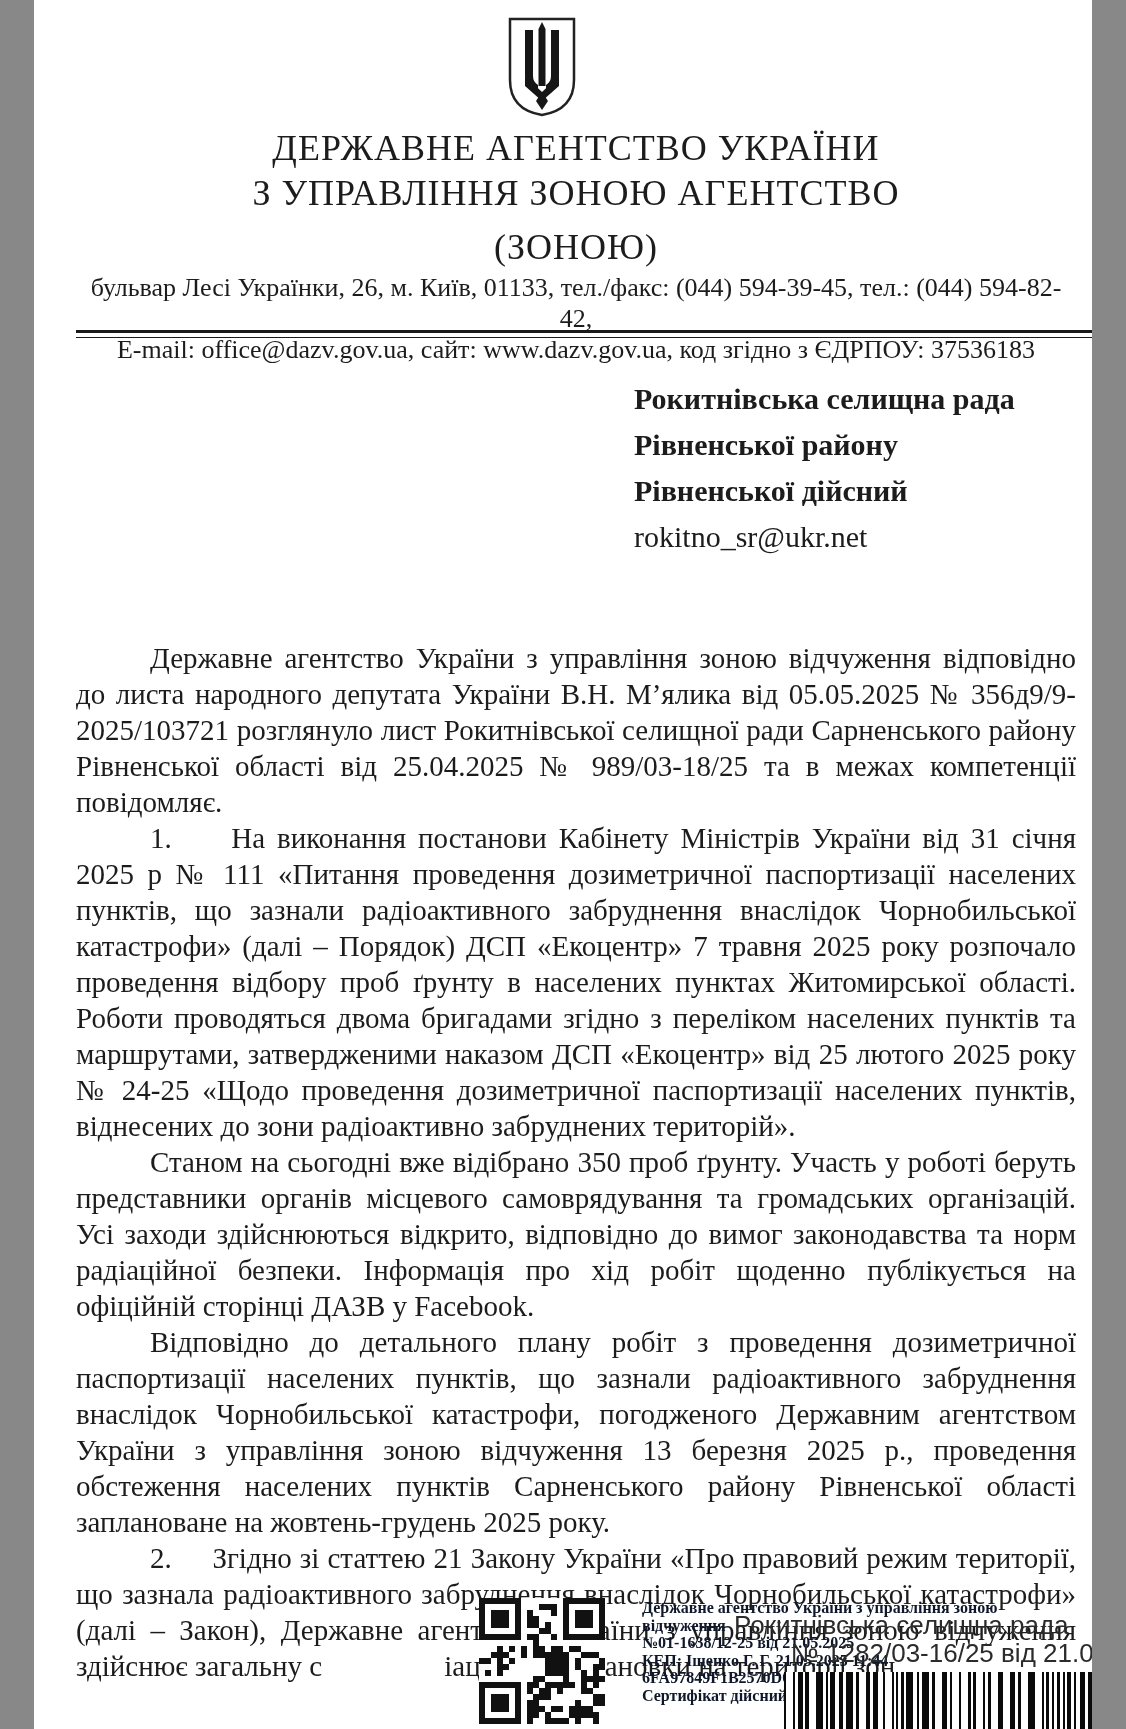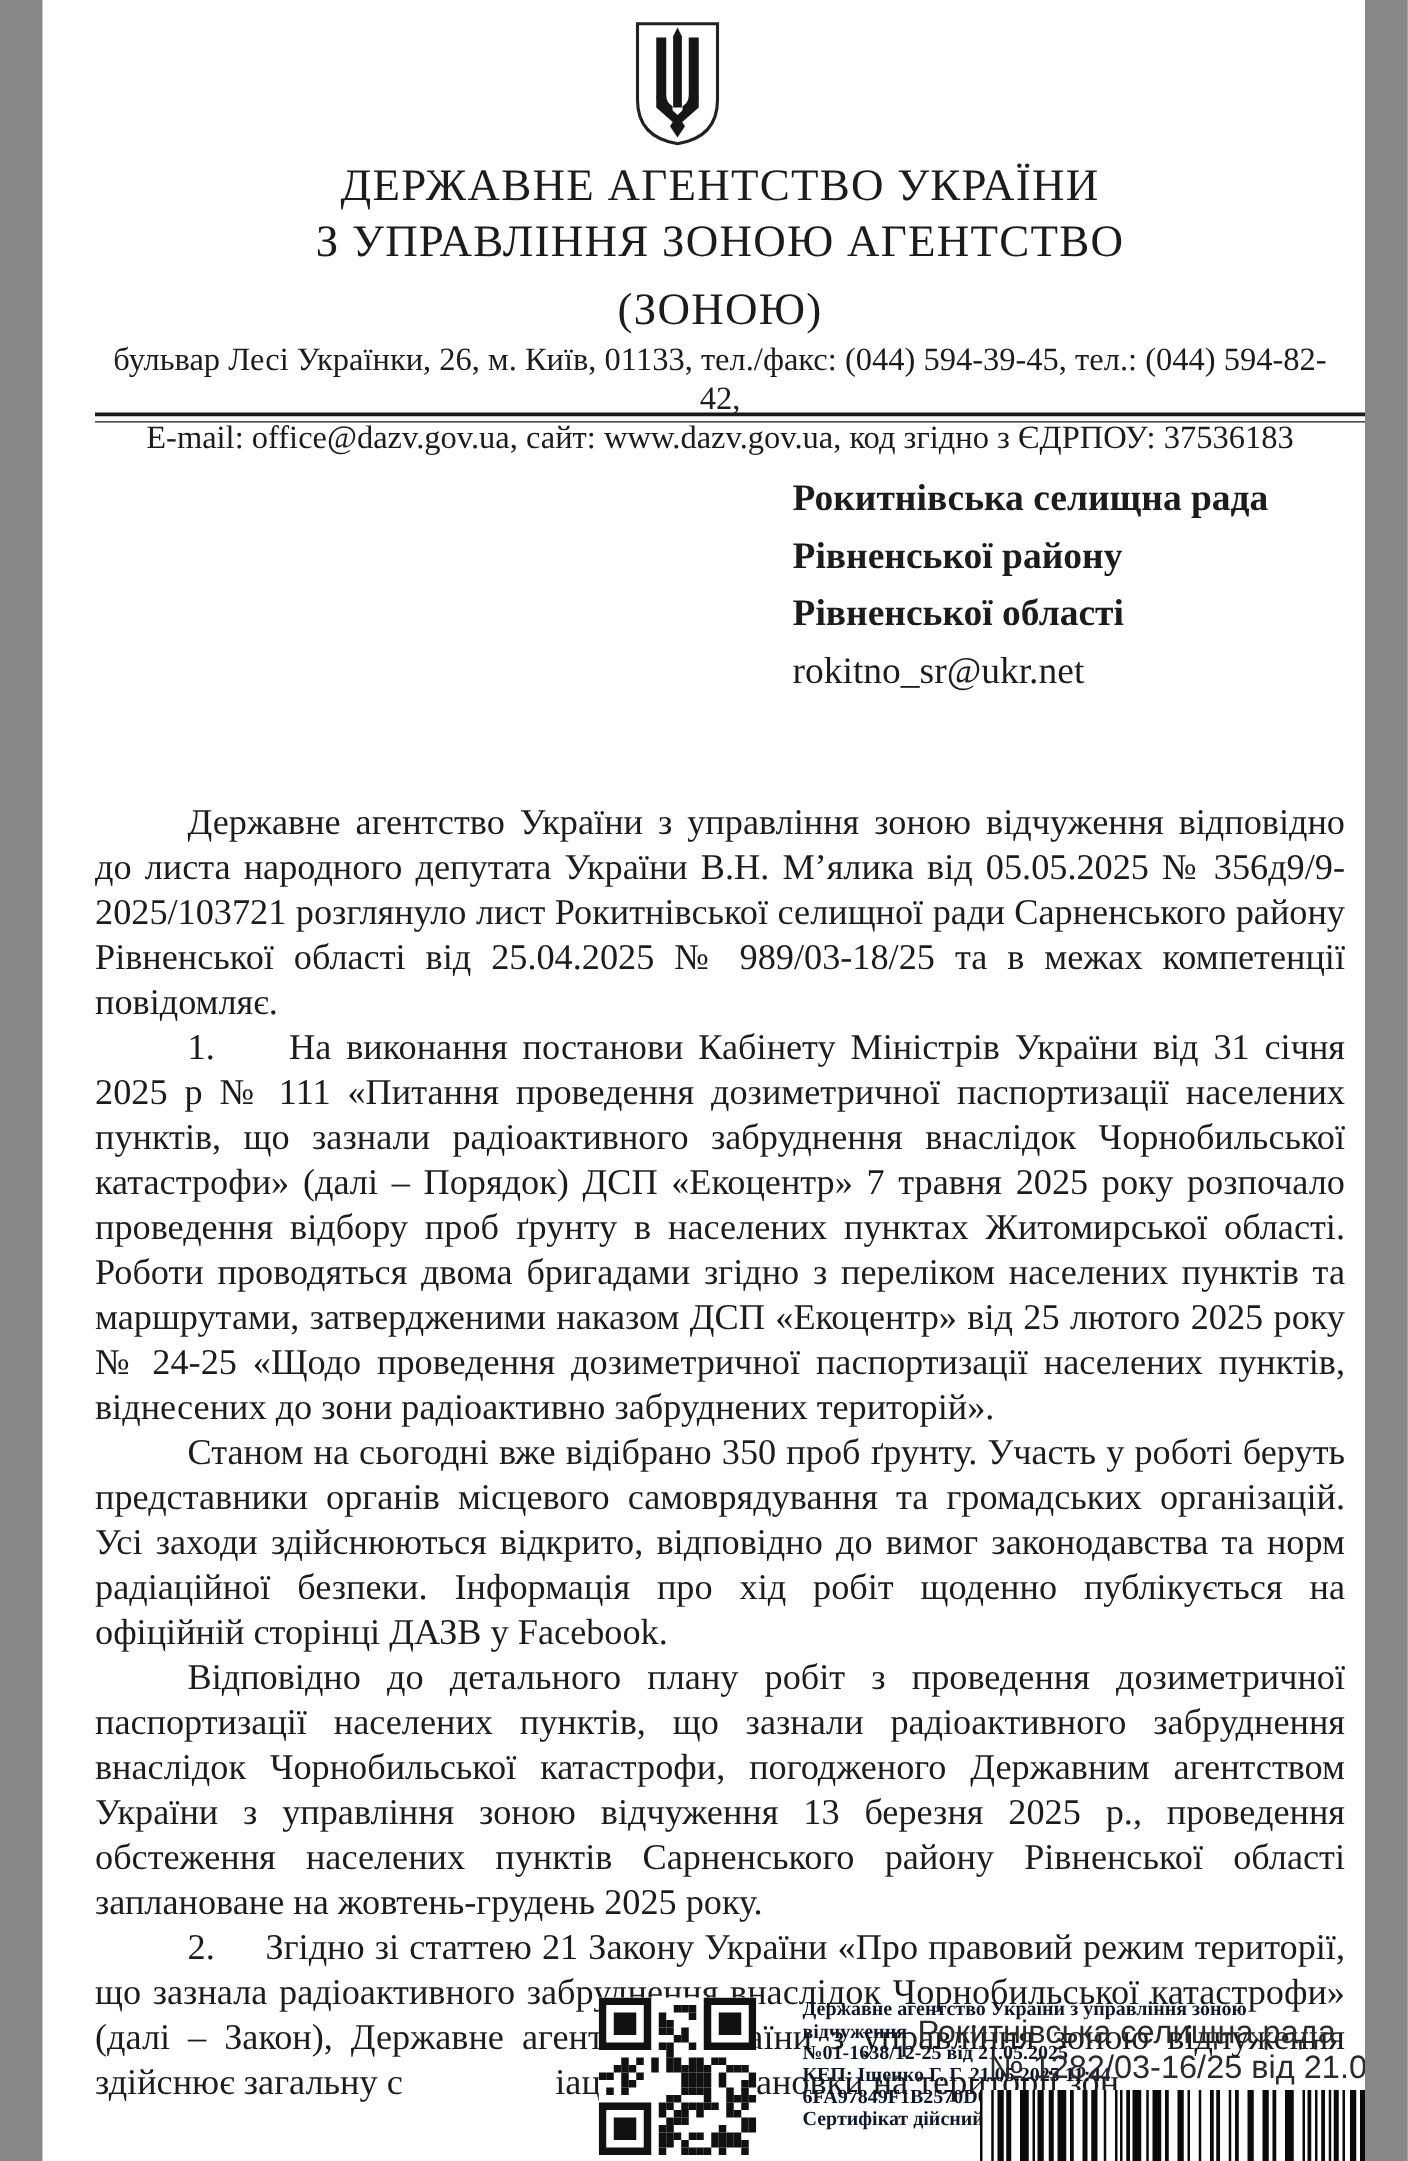--- a/index.html
+++ b/index.html
@@ -97,21 +97,21 @@
   <div class="address">
     <div>бульвар Лесі Українки, 26, м. Київ, 01133, тел./факс: (044) 594-39-45, тел.: (044) 594-82-42,</div>
     <div>E-mail: office@dazv.gov.ua, сайт: www.dazv.gov.ua, код згідно з ЄДРПОУ: 37536183</div>
   </div>
 
   <div class="rule"></div>
 
   <div class="recipient">
     <div class="b">Рокитнівська селищна рада</div>
     <div class="b">Рівненської району</div>
-    <div class="b">Рівненської області</div>
+    <div class="b">Рівненської дійсний</div>
     <div>rokitno_sr@ukr.net</div>
   </div>
 
   <div class="body">
     <p>Державне агентство України з управління зоною відчуження відповідно до листа народного депутата України В.Н. М’ялика від 05.05.2025 № 356д9/9-2025/103721 розглянуло лист Рокитнівської селищної ради Сарненського району Рівненської області від 25.04.2025 № 989/03-18/25 та в межах компетенції повідомляє.</p>
     <p>1.&nbsp;&nbsp;&nbsp;&nbsp;&nbsp;На виконання постанови Кабінету Міністрів України від 31 січня 2025 р № 111 «Питання проведення дозиметричної паспортизації населених пунктів, що зазнали радіоактивного забруднення внаслідок Чорнобильської катастрофи» (далі – Порядок) ДСП «Екоцентр» 7 травня 2025 року розпочало проведення відбору проб ґрунту в населених пунктах Житомирської області. Роботи проводяться двома бригадами згідно з переліком населених пунктів та маршрутами, затвердженими наказом ДСП «Екоцентр» від 25 лютого 2025 року № 24-25 «Щодо проведення дозиметричної паспортизації населених пунктів, віднесених до зони радіоактивно забруднених територій».</p>
     <p>Станом на сьогодні вже відібрано 350 проб ґрунту. Участь у роботі беруть представники органів місцевого самоврядування та громадських організацій. Усі заходи здійснюються відкрито, відповідно до вимог законодавства та норм радіаційної безпеки. Інформація про хід робіт щоденно публікується на офіційній сторінці ДАЗВ у Facebook.</p>
     <p>Відповідно до детального плану робіт з проведення дозиметричної паспортизації населених пунктів, що зазнали радіоактивного забруднення внаслідок Чорнобильської катастрофи, погодженого Державним агентством України з управління зоною відчуження 13 березня 2025 р., проведення обстеження населених пунктів Сарненського району Рівненської області заплановане на жовтень-грудень 2025 року.</p>
     <p><span>2.&nbsp;&nbsp;&nbsp;&nbsp;&nbsp;Згідно зі статтею 21 Закону України «Про правовий режим території, що зазнала радіоактивного забруднення внаслідок Чорнобильської катастрофи» (далі – Закон), Державне агентство України з управління зоною відчуження здійснює загальну с</span><span class="gap"></span><span>іаційної обстановки на території зон.</span></p>
   </div>

